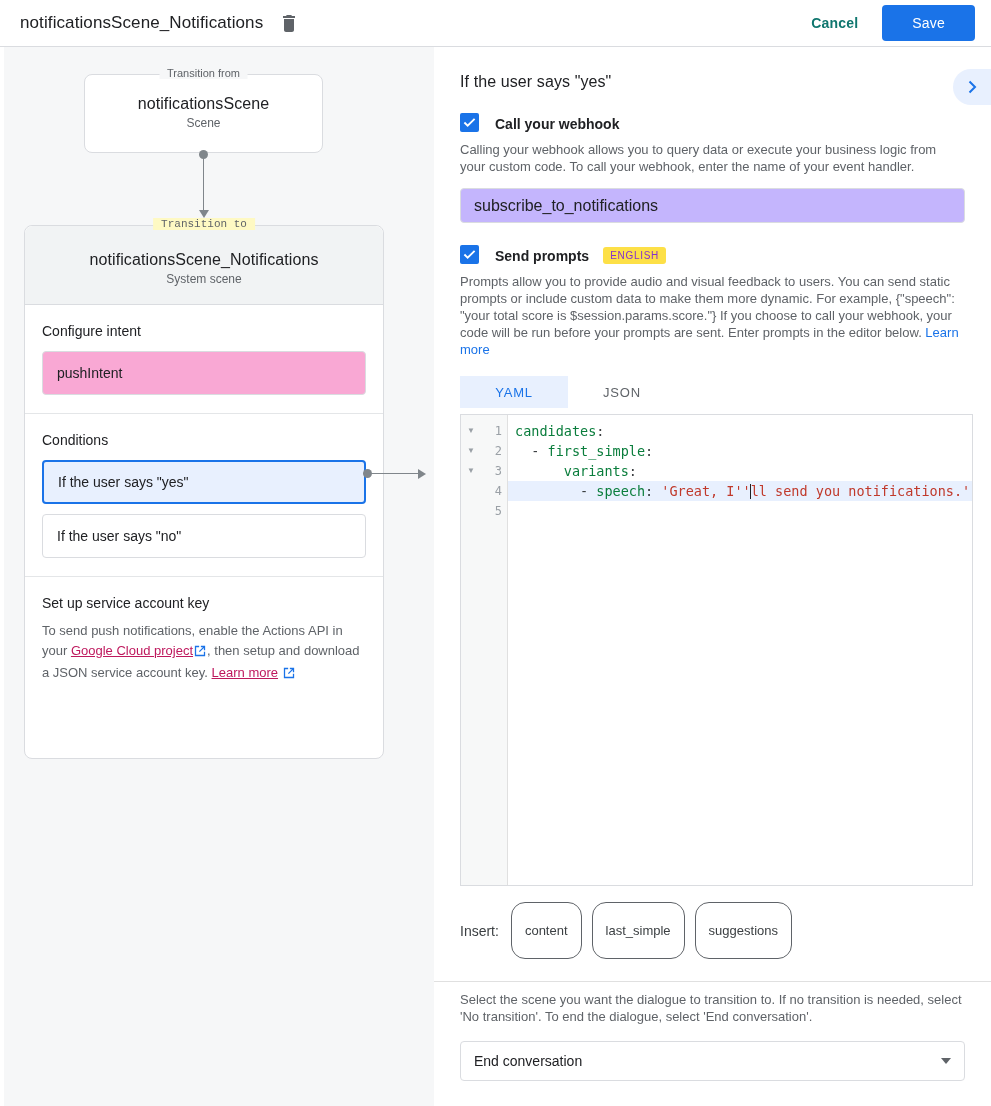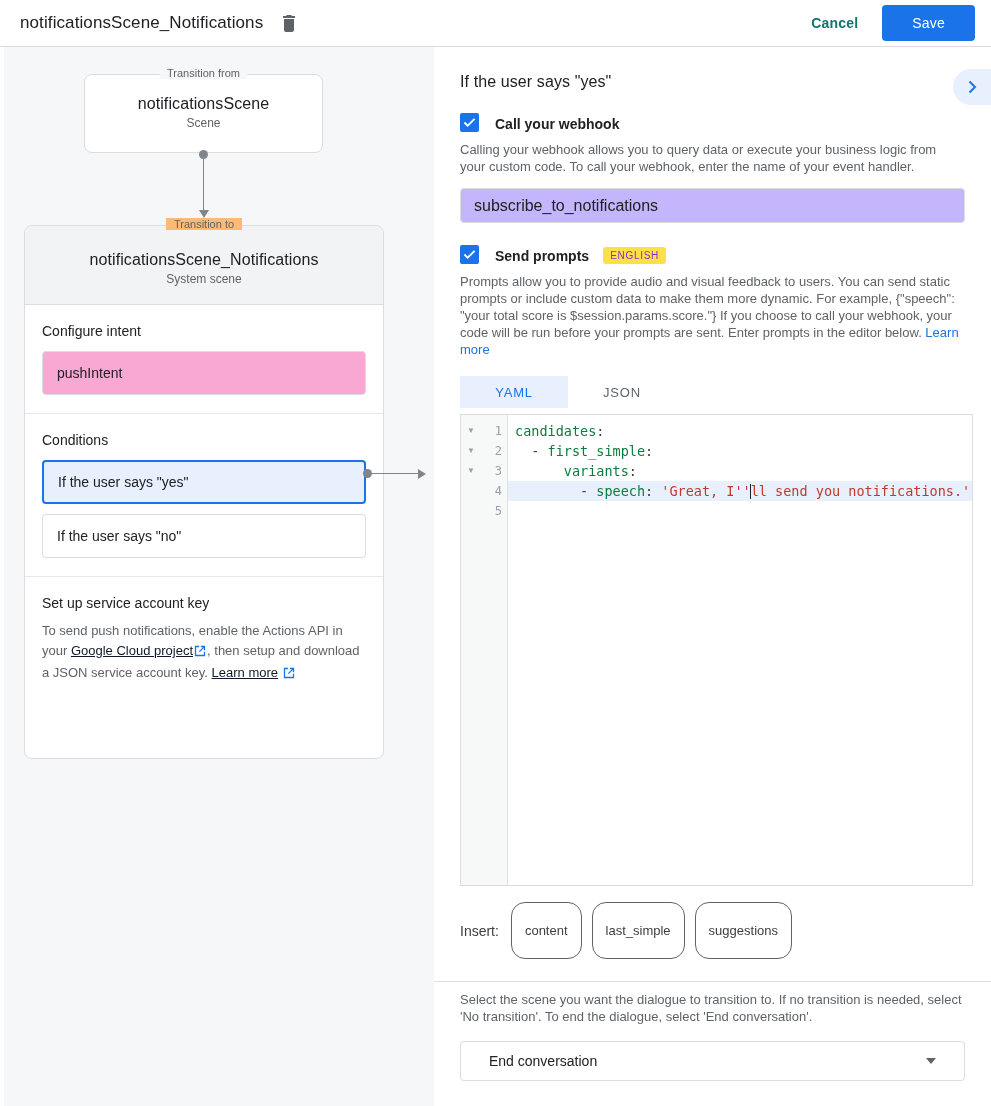--- a/index.html
+++ b/index.html
@@ -60,21 +60,21 @@
     border: 1px solid #dadce0;
     border-radius: 8px;
   }
   .node-legend {
     position: absolute; top: -8px; left: 50%;
     transform: translateX(-50%);
     background: #f6f7f8;
     padding: 0 8px;
     font-size: 11px; color: #5f6368; white-space: nowrap;
   }
-  .node-legend.on-gray { background: #fdba74; }
+  .node-legend.on-gray { background: #fef9c3; font-family: Liberation Mono, monospace; }
   .node-title {
     text-align: center; font-size: 16px; color: #202124;
     font-weight: 400; letter-spacing: .1px;
   }
   .node-sub {
     text-align: center; font-size: 12px; color: #5f6368; margin-top: 3px;
   }
 
   
   #node-from {
@@ -138,21 +138,21 @@
     background: #ffffff; margin-bottom: 10px; cursor: pointer;
   }
   .cond-box.selected {
     border: 2px solid #1a73e8; background: #e8f0fe;
   }
   .cond-box:last-child { margin-bottom: 0; }
 
   .svc-body {
     font-size: 13px; color: #5f6368; line-height: 20px; margin-top: 10px;
   }
-  .svc-body a { color: #0f172a; text-decoration: underline; }
+  .svc-body a { color: #be185d; text-decoration: underline; }
   .ext-icon { display: inline-block; vertical-align: -2px; margin: 0 1px; }
 
   
   #node-stub {
     position: absolute; left: 430px; top: 455px;
     width: 30px; height: 48px;
     border: 1px solid #dadce0; border-radius: 8px;
     background: #ffffff;
   }
 
@@ -268,21 +268,21 @@
 
   .rp-divider {
     margin-top: 22px; height: 1px; background: #e0e0e0; width: 557px;
     margin-left: -26px;
   }
 
   .trans-title { font-size: 16px; color: #202124; margin-top: 22px; }
   .select-box {
     margin-top: 16px; width: 505px; height: 40px;
     border: 1px solid #dadce0; border-radius: 4px;
-    display: flex; align-items: center; padding: 0 28px;
+    display: flex; align-items: center; padding: 0 13px;
     font-size: 14px; color: #202124; cursor: pointer; background: #fff;
   }
   .select-caret {
     margin-left: auto; width: 0; height: 0;
     border-left: 5px solid transparent;
     border-right: 5px solid transparent;
     border-top: 6px solid #5f6368;
   }
 </style>
 </head>

